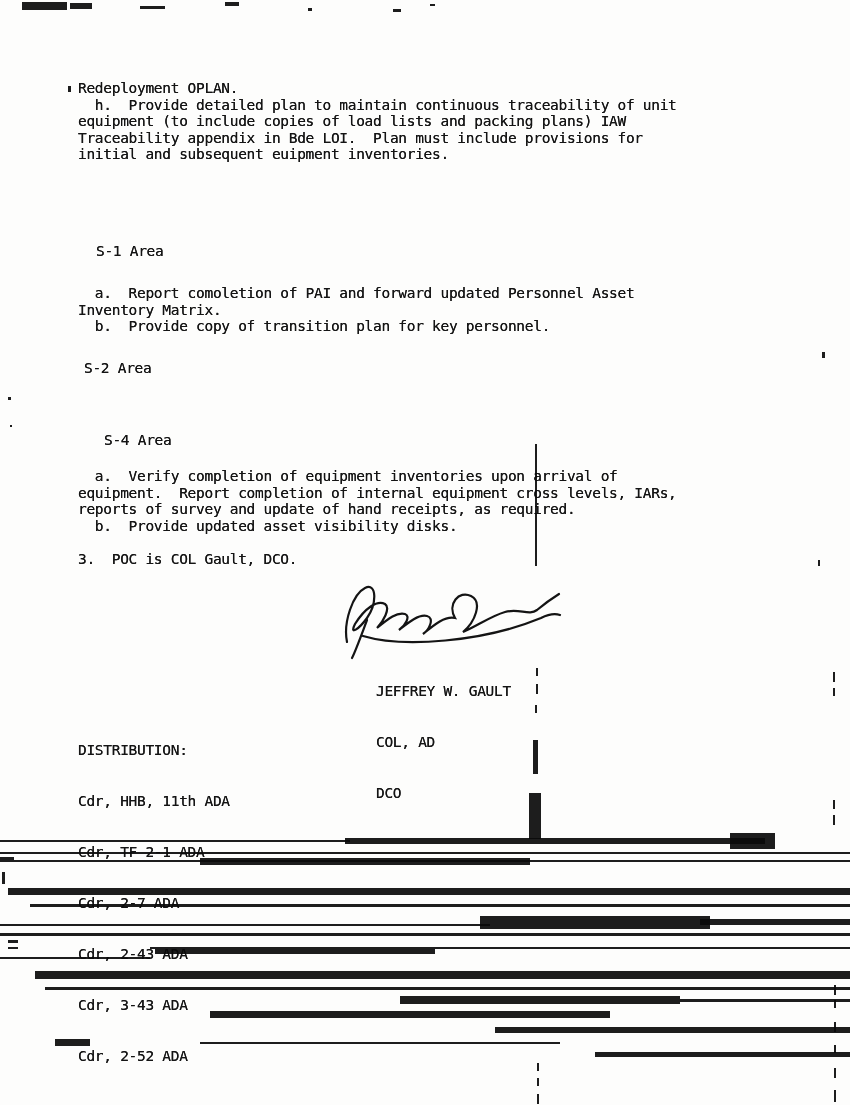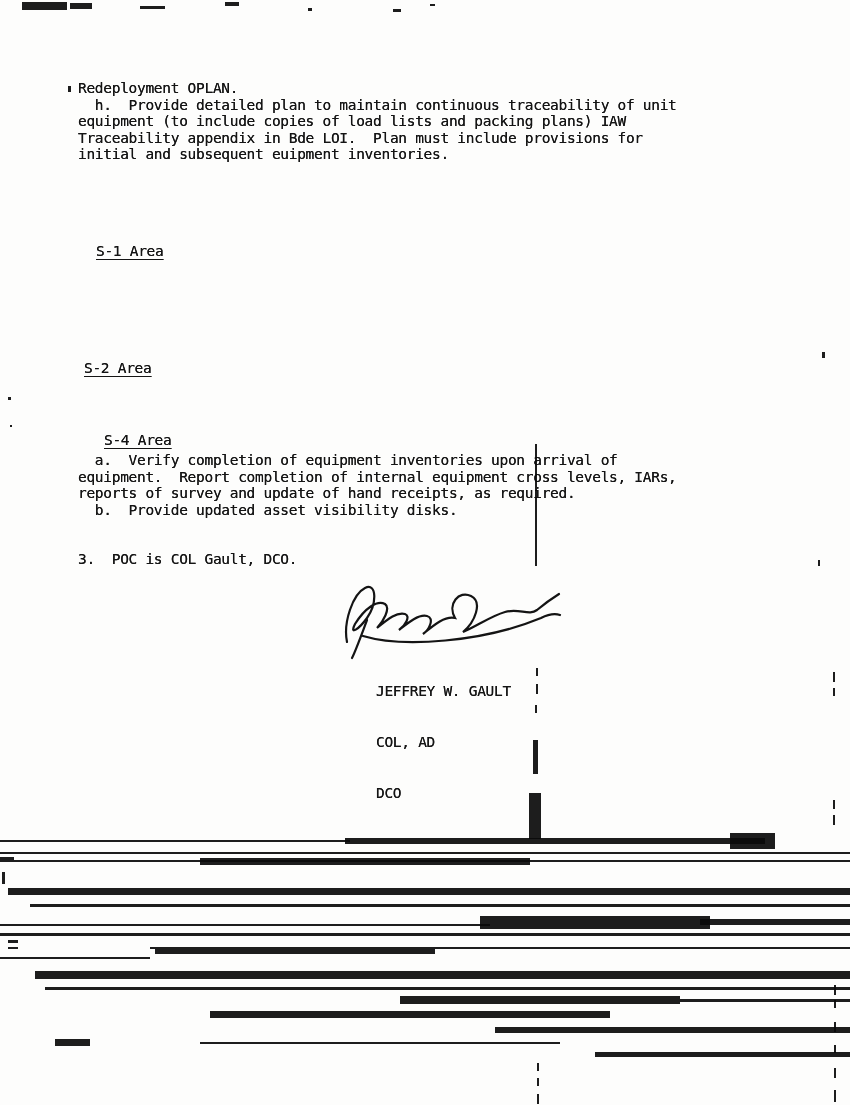--- a/index.html
+++ b/index.html
@@ -14,21 +14,20 @@
   .blk{
     position:absolute;
     left:78px;
     white-space:pre;
     font-size:14.5px;
     line-height:16.5px;
     letter-spacing:-0.3px;
     text-shadow:0 0 0.5px #2a2a2a;
   }
   .heading{
-    text-decoration:underline;
     text-underline-offset:3px;
   }
   .sig-text{line-height:17px;}
   .dist{line-height:17px;}
   .dist div{white-space:pre;}
   .artifact{position:absolute;background:#0a0a0a;}
   .streak{opacity:.92;}
   svg.sig{position:absolute;left:333px;top:578px;}
 </style>
 </head>
@@ -36,45 +35,57 @@
 
 <div class="page">
 
   <div class="blk" style="top:80px">Redeployment OPLAN.
   h.  Provide detailed plan to maintain continuous traceability of unit
 equipment (to include copies of load lists and packing plans) IAW
 Traceability appendix in Bde LOI.  Plan must include provisions for
 initial and subsequent euipment inventories.</div>
 
   <div class="blk heading" style="top:243px;left:96px">S-1 Area</div>
+  <div class="blk" style="top:285px">  a.  Report comoletion of PAI and forward updated Personnel Asset
+Inventory Matrix.
+  b.  Provide copy of transition plan for key personnel.</div>
 
   <div class="blk heading" style="top:360px;left:84px">S-2 Area</div>
 
   <div class="blk heading" style="top:432px;left:104px">S-4 Area</div>
-  <div class="blk" style="top:452px">  a.  Verify completion of equipment inventories upon arrival of
+  <div class="blk" style="top:468px">  a.  Verify completion of equipment inventories upon arrival of
 equipment.  Report completion of internal equipment cross levels, IARs,
 reports of survey and update of hand receipts, as required.
   b.  Provide updated asset visibility disks.</div>
 
   <div class="blk" style="top:551px">3.  POC is COL Gault, DCO.</div>
 
   <svg class="sig" width="232" height="84" viewBox="0 0 232 84">
     <g fill="none" stroke="#141414" stroke-width="2.2" stroke-linecap="round">
       <path d="M14,64 C10,44 20,16 32,10 C44,4 44,26 34,40 C26,51 16,58 22,46 C32,30 44,22 52,26 C58,30 50,44 44,50 C56,40 64,34 72,36 C78,38 72,48 66,52 C76,44 86,36 94,38 C102,40 96,52 90,56 C102,46 112,38 122,40 C114,26 126,12 138,18 C150,24 142,44 130,54 C144,48 158,38 172,34 C186,30 196,38 204,32 C210,27 218,21 226,16"></path>
       <path d="M30,58 C70,70 150,64 208,40 C214,37 221,35 227,37"></path>
       <path d="M34,42 C28,58 23,72 19,80"></path>
     </g>
   </svg>
 
   <div class="blk sig-text" style="top:649px;left:376px">
     <div>JEFFREY W. GAULT</div>
     <div>COL, AD</div>
     <div>DCO</div>
   </div>
 
+  <div class="blk dist" style="top:708px">
+    <div>DISTRIBUTION:</div>
+    <div>Cdr, HHB, 11th ADA</div>
+    <div>Cdr, TF 2-1 ADA</div>
+    <div>Cdr, 2-7 ADA</div>
+    <div>Cdr, 2-43 ADA</div>
+    <div>Cdr, 3-43 ADA</div>
+    <div>Cdr, 2-52 ADA</div>
+  </div>
 
   <div>
       <div class="artifact streak" style="left: 22px; top: 2px; width: 45px; height: 8px;"></div>
       <div class="artifact streak" style="left: 70px; top: 3px; width: 22px; height: 6px;"></div>
       <div class="artifact streak" style="left: 140px; top: 6px; width: 25px; height: 3px;"></div>
       <div class="artifact streak" style="left: 225px; top: 2px; width: 14px; height: 4px;"></div>
       <div class="artifact streak" style="left: 308px; top: 8px; width: 4px; height: 3px;"></div>
       <div class="artifact streak" style="left: 393px; top: 9px; width: 8px; height: 3px;"></div>
       <div class="artifact streak" style="left: 430px; top: 4px; width: 5px; height: 2px;"></div>
       <div class="artifact streak" style="left: 68px; top: 86px; width: 3px; height: 6px;"></div>

